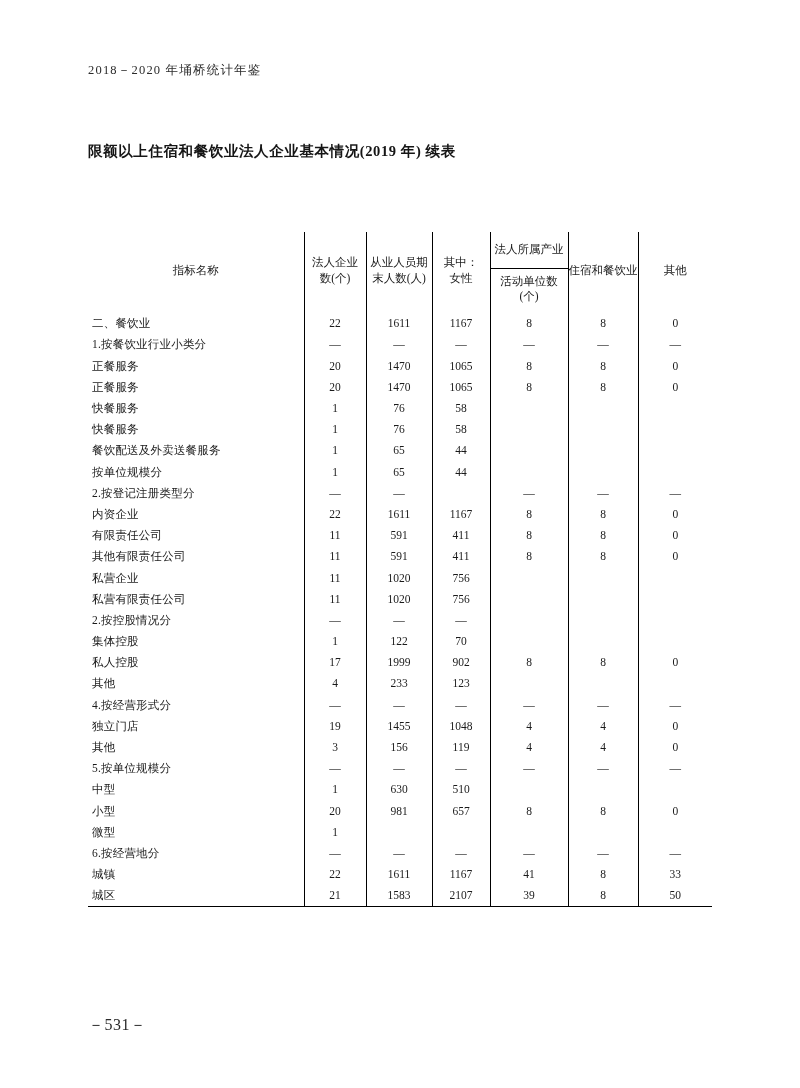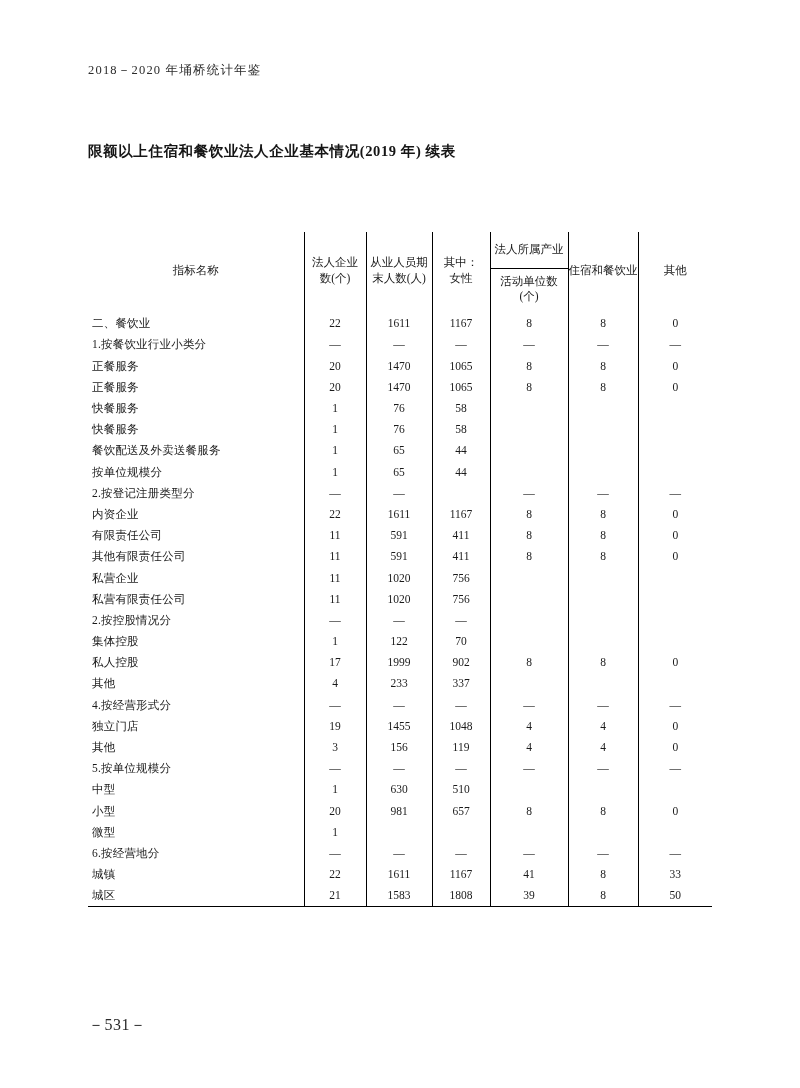--- a/index.html
+++ b/index.html
@@ -324,21 +324,21 @@
             <td class="vl">1999</td>
             <td class="vl">902</td>
             <td class="vl">8</td>
             <td class="vl">8</td>
             <td class="vl">0</td>
           </tr>
           <tr>
             <td class="label i1">其他</td>
             <td class="vl">4</td>
             <td class="vl">233</td>
-            <td class="vl">337</td>
+            <td class="vl">123</td>
             <td class="vl"></td>
             <td class="vl"></td>
             <td class="vl"></td>
           </tr>
           <tr>
             <td class="label i0">4.按经营形式分</td>
             <td class="vl">—</td>
             <td class="vl">—</td>
             <td class="vl">—</td>
             <td class="vl">—</td>
@@ -414,21 +414,21 @@
             <td class="vl">1611</td>
             <td class="vl">1167</td>
             <td class="vl">41</td>
             <td class="vl">8</td>
             <td class="vl">33</td>
           </tr>
           <tr>
             <td class="label i0">城区</td>
             <td class="vl">21</td>
             <td class="vl">1583</td>
-            <td class="vl">1808</td>
+            <td class="vl">2107</td>
             <td class="vl">39</td>
             <td class="vl">8</td>
             <td class="vl">50</td>
           </tr>
         </tbody>
     </table>
   </div>
 
   <div class="folio">－531－</div>
 <div class="bottom-rule" style="top: 906px;"></div>

